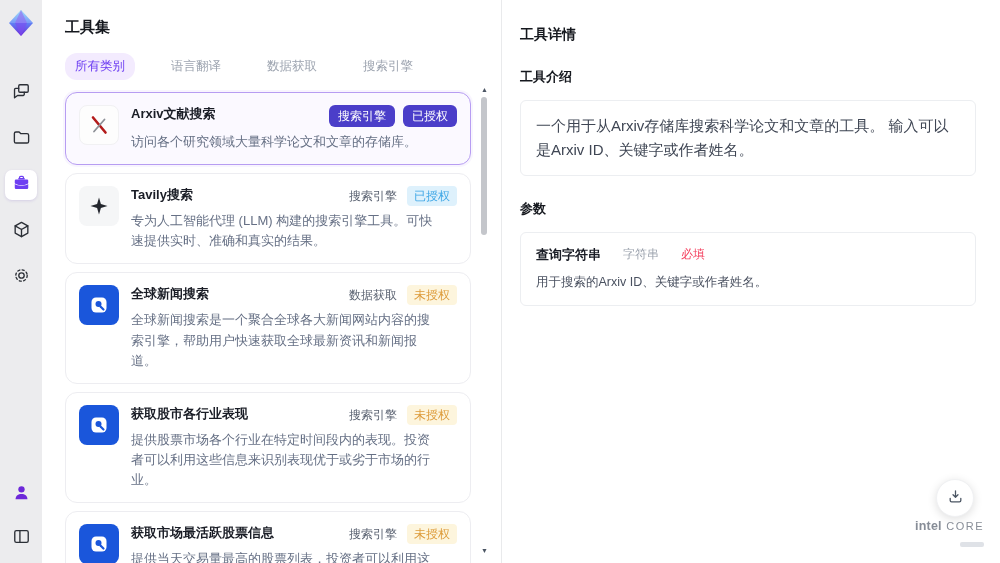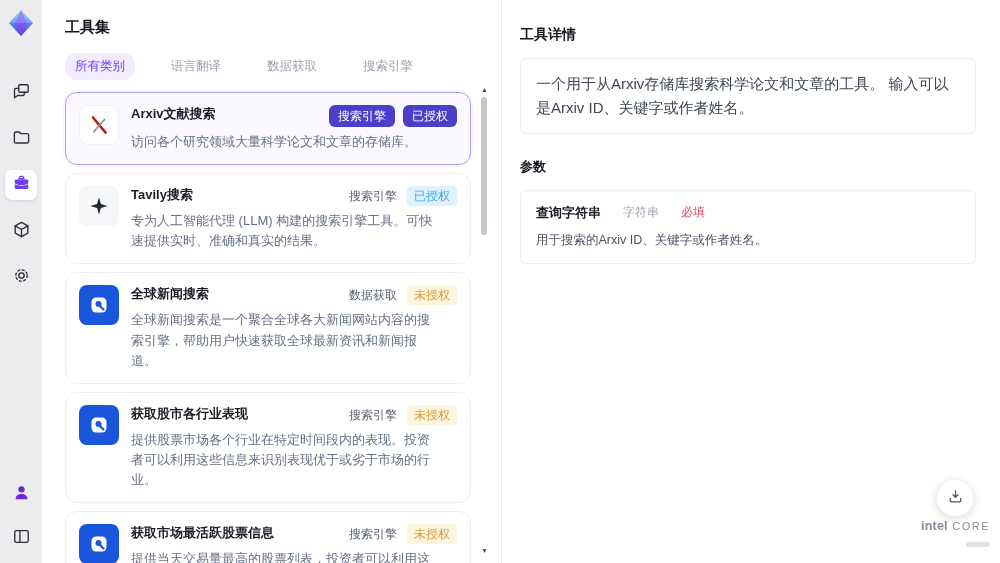--- a/index.html
+++ b/index.html
@@ -56,21 +56,21 @@
   .intro-text{margin:0;font-size:15px;color:#3f4654;line-height:1.6;}
   .param-row .param-head{display:flex;align-items:flex-start;gap:22px;}
   .param-name{font-size:13px;font-weight:bold;color:#1a1d26;}
   .param-type{font-size:12px;color:#9aa1ac;}
   .param-required{font-size:12px;color:var(--required-red,#f43f5e);}
   .param-desc{margin-top:9px;font-size:12.5px;color:#4a5160;line-height:1.5;}
 
   
   .fab{position:absolute;right:26px;bottom:46px;width:38px;height:38px;border-radius:50%;background:#fff;border:1px solid #f0f1f3;box-shadow:0 2px 10px rgba(0,0,0,.13);display:flex;align-items:center;justify-content:center;cursor:pointer;color:#4b5563;}
   .fab svg{width:17px;height:17px;}
-  .brand{position:absolute;right:10px;bottom:12px;text-align:right;color:#878d97;line-height:1.1;}
+  .brand{position:absolute;right:16px;bottom:12px;text-align:right;color:#878d97;line-height:1.1;}
   .brand .b1{font-size:12.5px;font-weight:bold;letter-spacing:.2px;}
   .brand .b2{font-size:11px;letter-spacing:1.5px;font-weight:400;}
   .brand .bar{display:inline-block;width:24px;height:5px;border-radius:2px;background:#dfe2e7;margin-top:3px;}
 </style>
 </head>
 <body>
 
 <div class="app">
 
   <aside class="rail">
@@ -241,20 +241,21 @@
       </div>
     <div class="vscroll">
       <div class="arrow up">▲</div>
       <div class="thumb"></div>
       <div class="arrow down">▼</div>
     </div>
   </section>
 
   <section class="detail-col">
     <h2 class="detail-title">工具详情</h2>
+    <h3 class="section-title">工具介绍</h3>
     <div class="box">
       <p class="intro-text">一个用于从Arxiv存储库搜索科学论文和文章的工具。 输入可以是Arxiv ID、关键字或作者姓名。</p>
     </div>
     <h3 class="section-title">参数</h3>
     <div class="box" id="params">
         <div class="param-row">
           <div class="param-head">
             <span class="param-name">查询字符串</span>
             <span class="param-type">字符串</span>
             <span class="param-required">必填</span>

